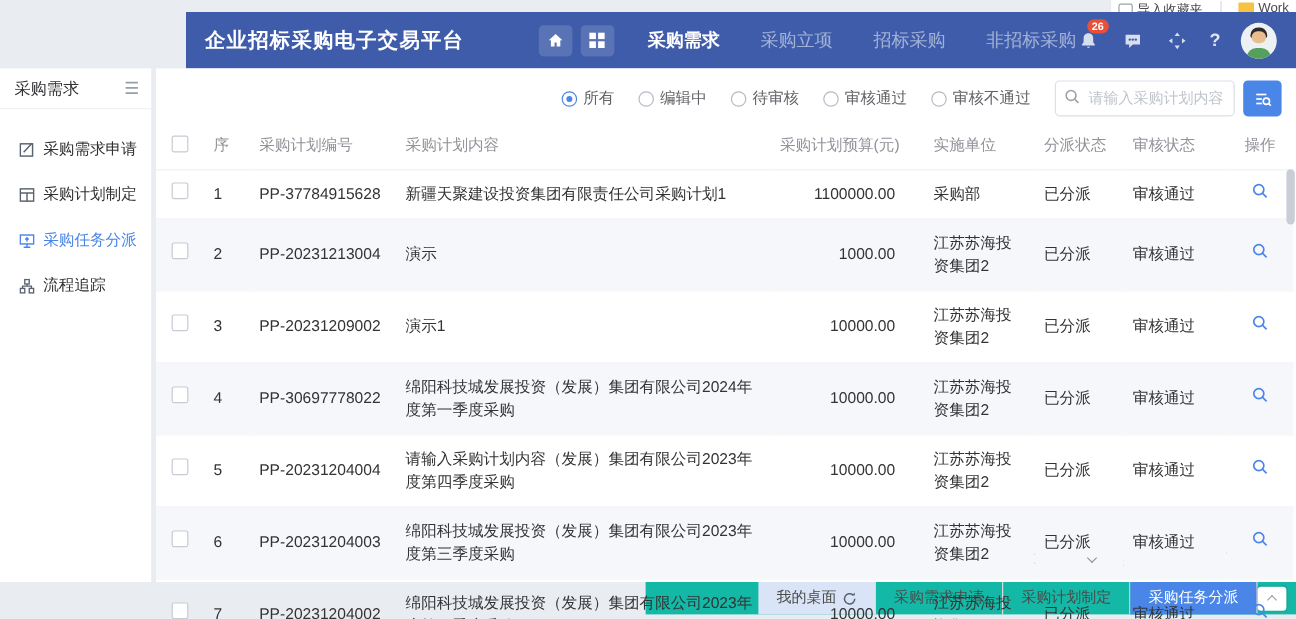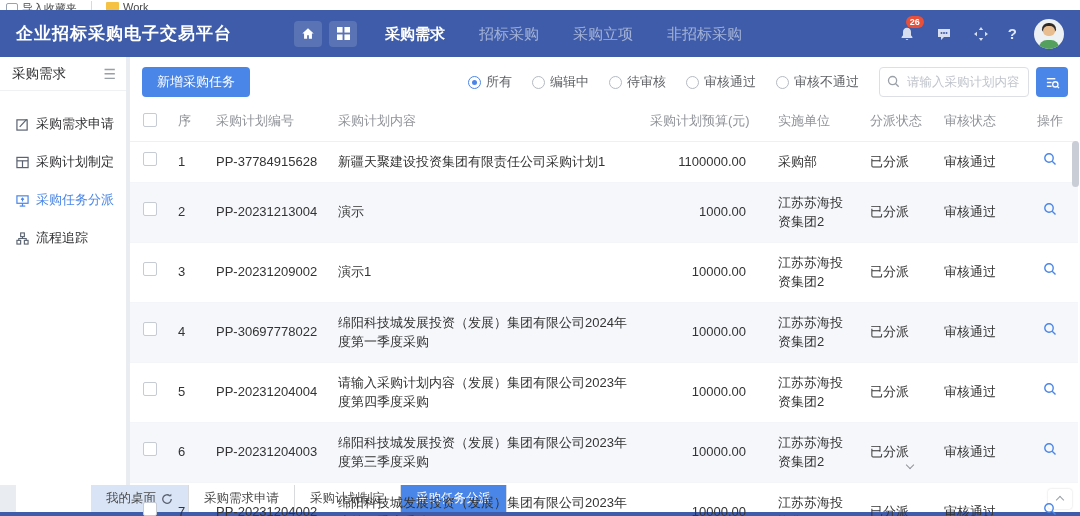--- a/index.html
+++ b/index.html
@@ -1,18 +1,18 @@
 <!DOCTYPE html>
 <html style="--accent: #4a86e8; --header: #3e5ca9;"><head>
 <meta charset="utf-8">
 <style>
   * { margin:0; padding:0; box-sizing:border-box; }
   :root { --accent:#4a86e8; --header:#3e5ca9; }
   body { font-family:"Liberation Sans","DejaVu Sans",sans-serif; background:#fff; }
-  .app { width:1080px; height:516px; overflow:hidden; position:relative; background:#e9edf2; display:flex; flex-direction:column; }
+  .app { width:1080px; height:516px; overflow:hidden; position:relative; background:#e9edf2; display:flex; flex-direction:column;align-items:flex-end; }
 
   
   .bookmarks { height:10px; background:#fff; overflow:hidden; display:flex; gap:14px; padding:1px 6px 0 6px; font-size:11px; color:#4a4a4a; align-items:flex-start; }
   .bm-item { display:flex; align-items:center; gap:4px; white-space:nowrap; }
   .bm-glyph { width:12px; height:12px; border:1px solid #9aa2ad; border-radius:2px; display:inline-block; }
   .bm-folder { width:13px; height:10px; background:#f6c244; border-radius:1px; display:inline-block; }
   .bm-sep { width:1px; height:12px; background:#d6d9de; }
 
   
   .header { height:47px; background:var(--header); display:flex; align-items:center; padding:0 16px; flex:0 0 auto; }
@@ -79,21 +79,21 @@
   
   .pager { height:38px; flex:0 0 auto; display:flex; align-items:center; justify-content:flex-end; gap:9px; padding-right:16px; font-size:12.5px; color:#606266; }
   .pg-arrow { color:#c0c4cc; font-size:15px; cursor:pointer; padding:0 2px; }
   .pg-cur { min-width:24px; height:24px; border:1px solid #a9c6f2; border-radius:3px; color:var(--accent); display:flex; align-items:center; justify-content:center; font-size:12.5px; cursor:pointer; }
   .pg-size { height:27px; border:1px solid #dcdfe6; border-radius:4px; display:flex; align-items:center; gap:8px; padding:0 9px; cursor:pointer; white-space:nowrap; }
   .chev-down { width:6px; height:6px; border-right:1.4px solid #909399; border-bottom:1.4px solid #909399; transform:rotate(45deg); margin-top:-3px; }
   .pg-jump-input { width:36px; height:26px; border:1px solid #dcdfe6; border-radius:3px; text-align:center; font-size:12.5px; color:#333; outline:none; font-family:inherit; }
   .pg-label { white-space:nowrap; }
 
   
-  .footer-bar { height:27px; flex:0 0 auto; background:#ffffff; display:flex; align-items:stretch; padding-left:75px;margin-left:16px; }
+  .footer-bar { height:27px; flex:0 0 auto; background:#14b8a6; display:flex; align-items:stretch; padding-left:94px;margin-left:16px; }
   .ftab { display:flex; align-items:center; gap:5px; padding:0 15px; font-size:12.5px; color:#4a4a4a; border-right:1px solid #d9dadc; cursor:pointer; white-space:nowrap; }
   .ftab.desktop { background:#d9e5f7; }
   .ftab.active { background:var(--accent); color:#fff; }
   .ftab .refresh { display:none; align-items:center; }
   .ftab.has-refresh .refresh { display:inline-flex; }
   .ftab-more { margin-left:auto; align-self:center; width:24px; height:20px; background:#fff; border-radius:3px; margin-right:8px; display:flex; align-items:center; justify-content:center; box-shadow:0 0 2px rgba(0,0,0,.18); cursor:pointer; }
   .caret-up { width:6px; height:6px; border-left:1.4px solid #9aa0a8; border-top:1.4px solid #9aa0a8; transform:rotate(45deg); margin-top:3px; }
 
   .bottom-line { height:4px; background:var(--header); flex:0 0 auto; }
 </style>
@@ -126,22 +126,22 @@
         <svg width="13" height="13" viewBox="0 0 14 14">
             <rect x="0" y="0" width="6" height="6" fill="#fff"></rect>
             <rect x="8" y="0" width="6" height="6" fill="#fff"></rect>
             <rect x="0" y="8" width="6" height="6" fill="#fff"></rect>
             <rect x="8" y="8" width="6" height="6" fill="#fff"></rect>
           </svg>
       </div>
     </div>
     <div class="hdr-nav">
         <div class="nav-item active"><span>采购需求</span></div>
+        <div class="nav-item"><span>采购立项</span></div>
         <div class="nav-item"><span>招标采购</span></div>
-        <div class="nav-item"><span>采购立项</span></div>
         <div class="nav-item"><span>非招标采购</span></div>
       </div>
     <div class="hdr-right">
       <div class="hdr-ico">
         <svg width="16" height="16" viewBox="0 0 16 16">
             <path d="M8 1.8c-2.5 0-4 1.9-4 4.2v3.2L2.6 11v1h10.8v-1L12 9.2V6c0-2.3-1.5-4.2-4-4.2z" fill="#d7def0"></path>
             <path d="M6.6 13a1.5 1.5 0 0 0 2.8 0z" fill="#d7def0"></path>
           </svg>
         <span class="badge">26</span>
       </div>
@@ -214,21 +214,20 @@
               </svg>
             </span>
     <span>流程追踪</span>
   </div>
         </div>
     </div>
 
     <div class="content">
 
       <div class="toolbar">
-        <button class="btn-primary">新增采购任务</button>
         <div class="filters">
             <span class="radio-opt selected">
     <span class="radio"></span>
     <span>所有</span>
   </span>
             <span class="radio-opt">
     <span class="radio"></span>
     <span>编辑中</span>
   </span>
             <span class="radio-opt">

